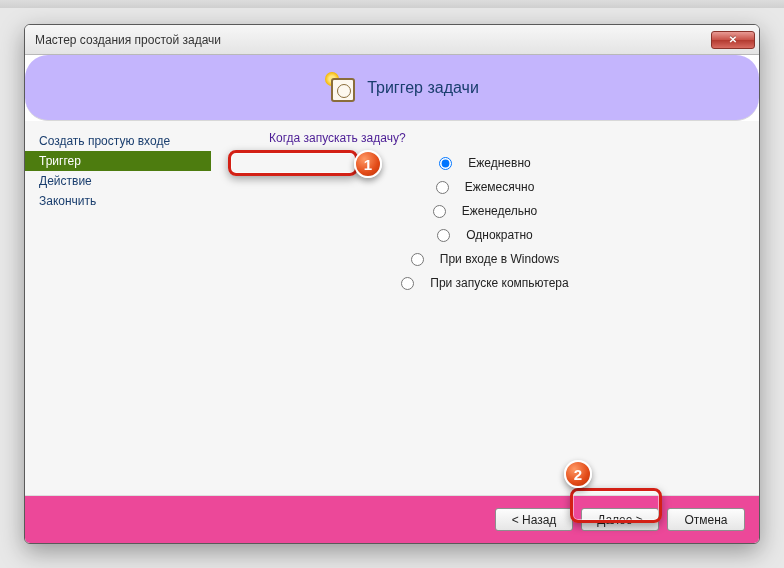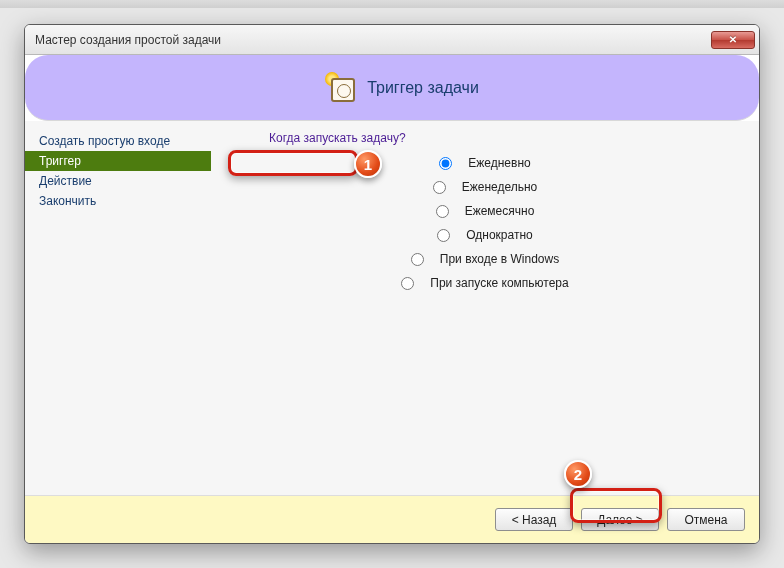--- a/index.html
+++ b/index.html
@@ -132,21 +132,21 @@
   .radio-row {
     display: flex;
     align-items: center;
     gap: 16px;
     padding: 1px 0;
   }
   .radio-row input[type=radio] { margin: 0; }
   .radio-row label { color: #222; }
   .footer {
     height: 48px;
-    background: #fef9c3;
+    background: #ec4899;
     border-top: 1px solid #ddd;
     display: flex;
     align-items: center;
     justify-content: flex-end;
     gap: 8px;
     padding-right: 14px;
     position: relative;
   }
   .btn {
     min-width: 78px;
@@ -231,25 +231,25 @@
 
     <div class="content">
       <div class="prompt">Когда запускать задачу?</div>
       <div class="radios">
         <div class="radio-row">
           <input type="radio" name="trig" checked="" style="">
           <label>Ежедневно</label>
         </div>
         <div class="radio-row">
           <input type="radio" name="trig" style="">
+          <label>Ежемесячно</label>
+        </div>
+        <div class="radio-row">
+          <input type="radio" name="trig" style="">
           <label>Еженедельно</label>
-        </div>
-        <div class="radio-row">
-          <input type="radio" name="trig" style="">
-          <label>Ежемесячно</label>
         </div>
         <div class="radio-row">
           <input type="radio" name="trig" style="">
           <label>Однократно</label>
         </div>
         <div class="radio-row">
           <input type="radio" name="trig" style="">
           <label>При входе в Windows</label>
         </div>
         <div class="radio-row">

